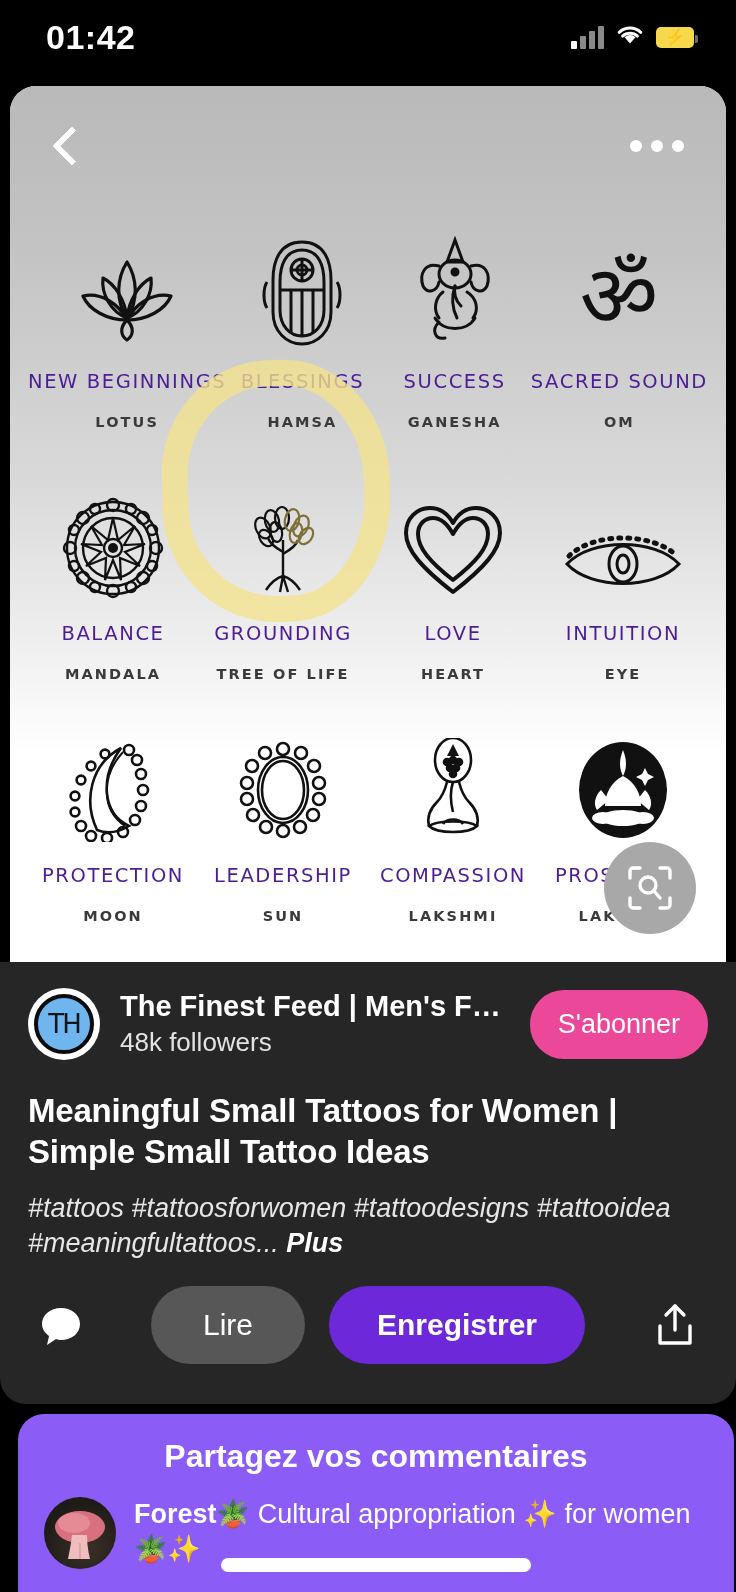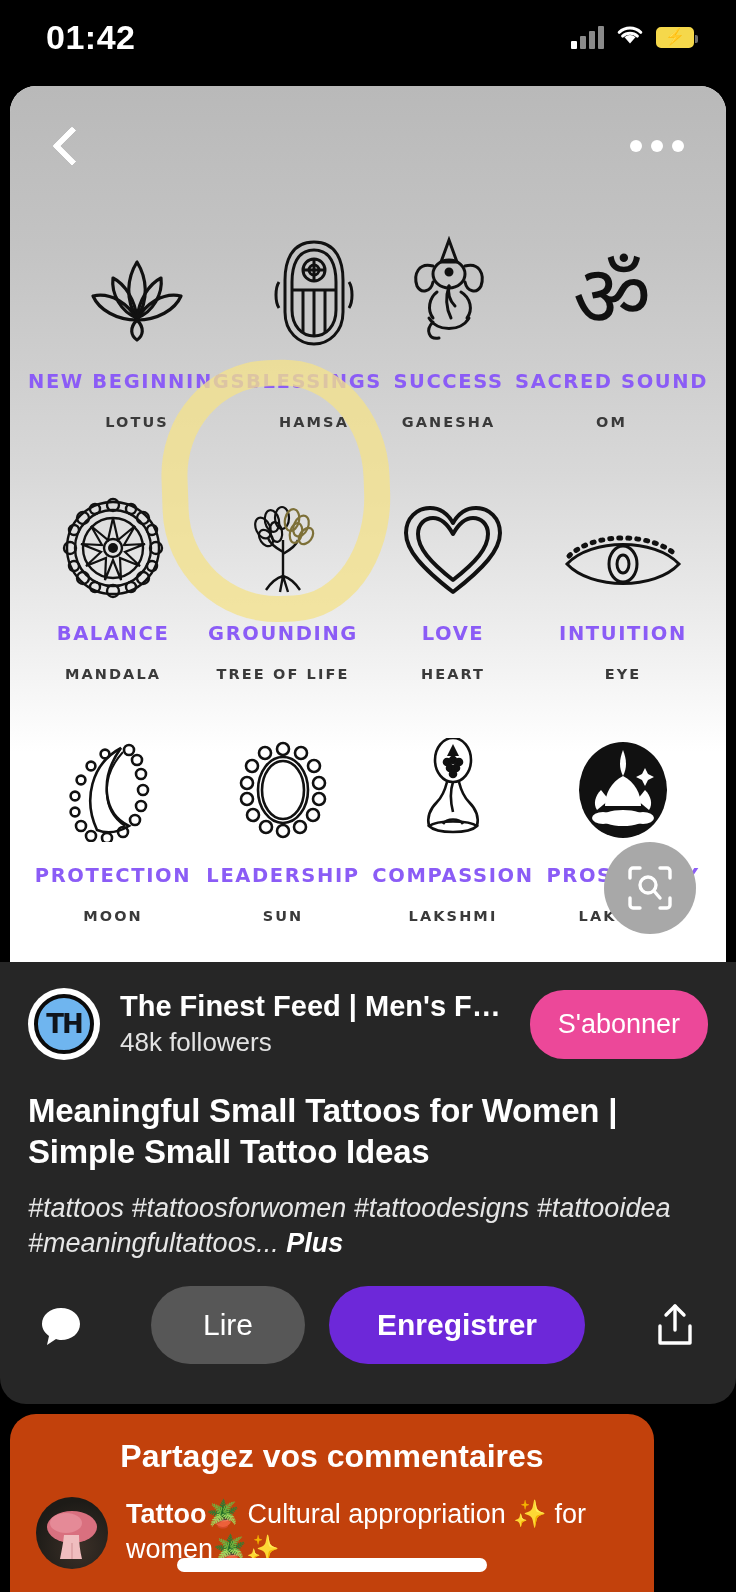--- a/index.html
+++ b/index.html
@@ -67,22 +67,22 @@
   .sym-grid {
     position: absolute; top: 130px; left: 0; right: 0;
     display: grid; grid-template-columns: repeat(4, 1fr);
     row-gap: 18px; padding: 0 18px; z-index: 3;
   }
   .sym-cell { display: flex; flex-direction: column; align-items: center; }
   .sym-art { height: 112px; display: flex; align-items: flex-end; justify-content: center; }
   .sym-art svg { display: block; }
   .sym-title {
     margin-top: 22px; font-size: 19.5px; letter-spacing: 1.6px;
-    color: #8b5cf6; text-align: center; white-space: nowrap;
-    font-family: "DejaVu Sans", sans-serif; font-weight: 700;
+    color: #4c1d95; text-align: center; white-space: nowrap;
+    font-family: "DejaVu Sans", sans-serif; font-weight: 400;
   }
   .sym-sub {
     margin-top: 21px; font-size: 14.5px; letter-spacing: 2.1px;
     color: #3a3a3a; text-align: center; white-space: nowrap;
     font-family: "DejaVu Sans", sans-serif; font-weight: 700;
   }
   .row2 .sym-art { height: 104px; }
   .row3 .sym-art { height: 104px; }
 
   
@@ -112,21 +112,21 @@
     display: flex; align-items: center; padding: 26px 28px 0 28px; gap: 20px;
   }
   .avatar-ring {
     width: 72px; height: 72px; border-radius: 50%; background: #fff;
     display: flex; align-items: center; justify-content: center; flex: 0 0 auto;
   }
   .avatar-inner {
     width: 60px; height: 60px; border-radius: 50%;
     background: #6fb5ef; border: 4px solid #0b0b0b;
     display: flex; align-items: center; justify-content: center;
-    font-size: 26px; font-weight: 700; color: #10151c; letter-spacing: -2px;
+    font-size: 26px; font-weight: 400; color: #10151c; letter-spacing: -2px;
     font-family: "DejaVu Sans", sans-serif;
   }
   .creator-text { flex: 1 1 auto; min-width: 0; }
   .creator-name {
     color: #fff; font-size: 29px; font-weight: 600; line-height: 1.15;
     white-space: nowrap; overflow: hidden; text-overflow: ellipsis;
   }
   .creator-followers { color: #e3e3e3; font-size: 26px; margin-top: 4px; }
   .subscribe-btn {
     flex: 0 0 auto; background: #ec4899; color: #fff;
@@ -156,22 +156,22 @@
     font-family: "Liberation Sans", sans-serif;
   }
   .btn-save {
     background: #6d28d9; color: #fff; border: none; cursor: pointer;
     font-size: 30px; font-weight: 600; padding: 22px 48px; border-radius: 40px;
     font-family: "Liberation Sans", sans-serif;
   }
 
   
   .comments-panel {
-    position: absolute; top: 1414px; left: 10px; width: 644px; height: 178px;
-    background: #c2410c; border-radius: 26px 26px 0 0; overflow: hidden;
+    position: absolute; top: 1414px; left: 18px; width: 716px; height: 178px;
+    background: #8b5cf6; border-radius: 26px 26px 0 0; overflow: hidden;
   }
   .comments-heading {
     color: #fff; font-size: 32px; font-weight: 700; text-align: center;
     padding-top: 24px;
   }
   .comment-row { display: flex; gap: 18px; padding: 22px 26px 0 26px; }
   .comment-avatar {
     width: 72px; height: 72px; border-radius: 50%; flex: 0 0 auto;
     background: radial-gradient(circle at 60% 70%, #3b3028 0%, #1d1b17 70%);
     display: flex; align-items: center; justify-content: center; overflow: hidden;
@@ -537,19 +537,19 @@
     <div class="comment-row">
       <div class="comment-avatar">
         <svg width="64" height="64" viewBox="0 0 64 64">
           <ellipse cx="32" cy="26" rx="25" ry="16" fill="#d9707f"></ellipse>
           <ellipse cx="26" cy="22" rx="16" ry="10" fill="#e58a97"></ellipse>
           <path d="M24 34 C23 44 21 52 20 58 L42 58 C40 50 39 42 39 34Z" fill="#f0bdbf"></path>
           <path d="M32 42 L32 58" stroke="#e0a6a9" stroke-width="2" fill="none"></path>
         </svg>
       </div>
       <div class="comment-text">
-        <b>Tattoo</b><span>🪴</span><span> Cultural appropriation ✨ for women🪴✨</span>
+        <b>Forest</b><span>🪴</span><span> Cultural appropriation ✨ for women🪴✨</span>
       </div>
     </div>
     <div class="home-indicator"></div>
   </div>
 
 </div>
 
 </body></html>

